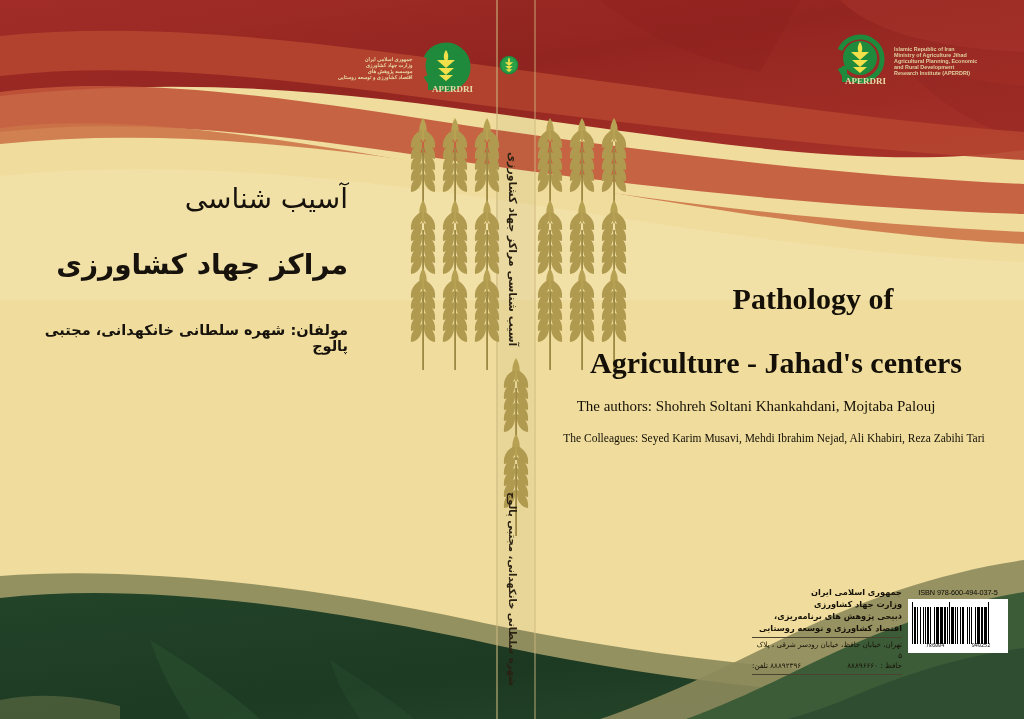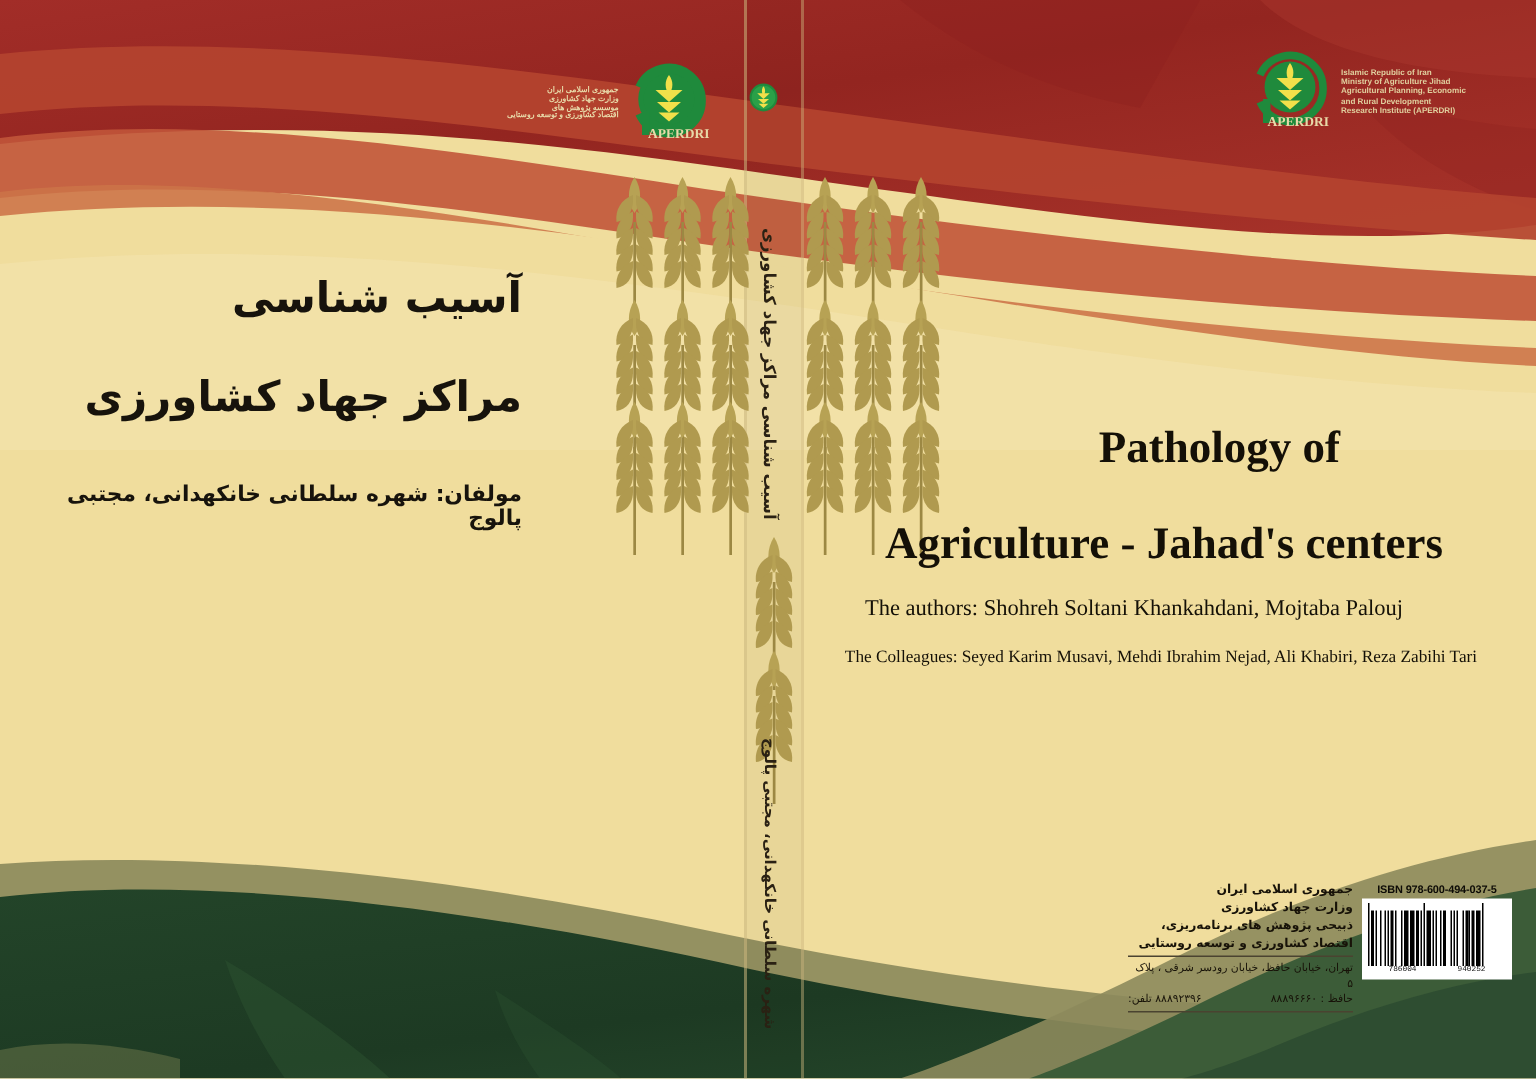--- a/index.html
+++ b/index.html
@@ -50,21 +50,21 @@
     left:507px;top:492px;
     font-size:10px;font-weight:bold;
   }
 
   
   .back-text{
     position:absolute;direction:rtl;text-align:right;
     color:#17130c;
     font-family:"DejaVu Sans", sans-serif;
   }
-  #fa-title-1{left:60px;top:182px;width:288px;font-size:28px;font-weight:bold;}
+  #fa-title-1{left:60px;top:182px;width:288px;font-size:28px;font-weight:normal;}
   #fa-title-2{left:40px;top:248px;width:308px;font-size:28px;font-weight:bold;}
   #fa-authors{left:40px;top:322px;width:308px;font-size:14.5px;font-weight:bold;}
   #fa-colleagues{left:30px;top:378px;width:318px;font-size:11.5px;}
 
   
   .front-text{
     position:absolute;text-align:center;
     color:#141007;
     font-family:"Liberation Serif", serif;
   }
@@ -85,21 +85,21 @@
   #publisher .pub-addr{font-size:7.2px;line-height:1.52;}
   #publisher .pub-addr .row{display:flex;justify-content:space-between;gap:6px;}
   #publisher .pub-web{
     direction:ltr;text-align:right;font-size:8px;line-height:1.45;
     margin-top:1px;
   }
 
   
   #isbn-area{position:absolute;left:908px;top:588px;width:100px;}
   #isbn-number{
-    font-size:7.3px;font-weight:bold;color:#0d0b06;
+    font-size:7.3px;font-weight:normal;color:#0d0b06;
     text-align:center;letter-spacing:-0.1px;white-space:nowrap;
     font-family:"Liberation Sans", sans-serif;
   }
   #barcode-box{
     margin-top:2px;background:#fff;
     padding:3px 4px 1px 4px;
     height:54px;box-sizing:border-box;
     position:relative;
   }
   #barcode-bars{display:flex;align-items:flex-end;height:42px;gap:0;}

